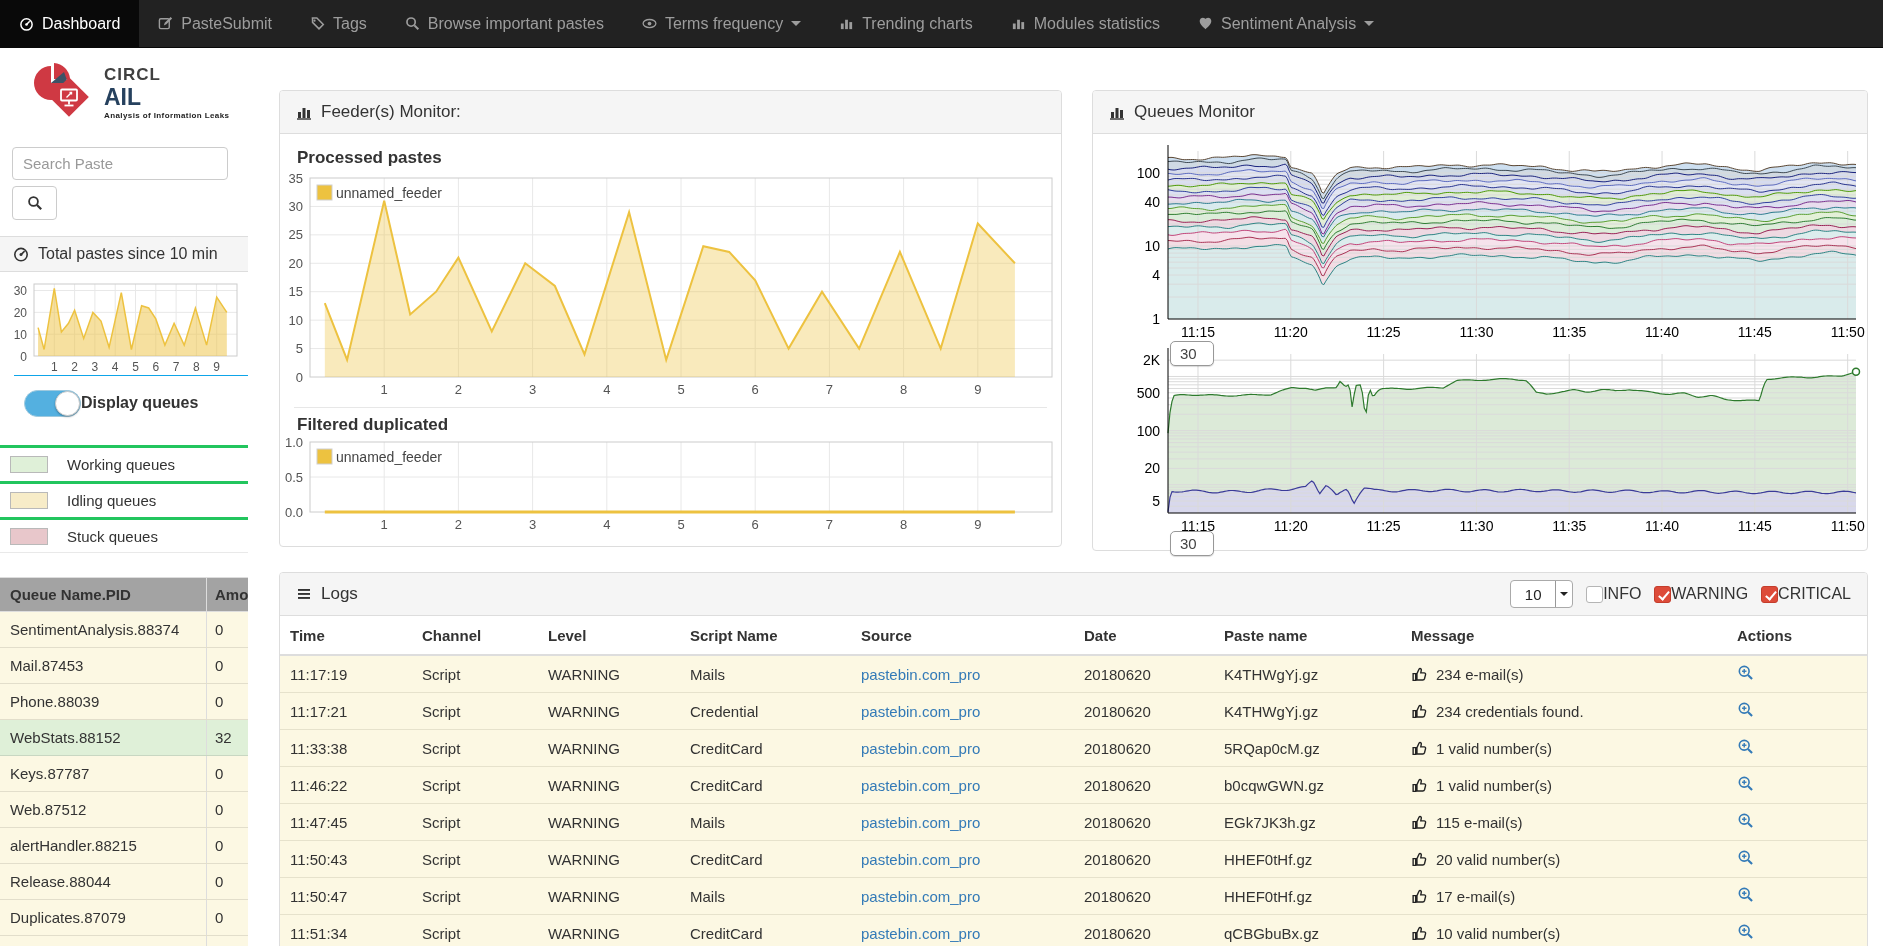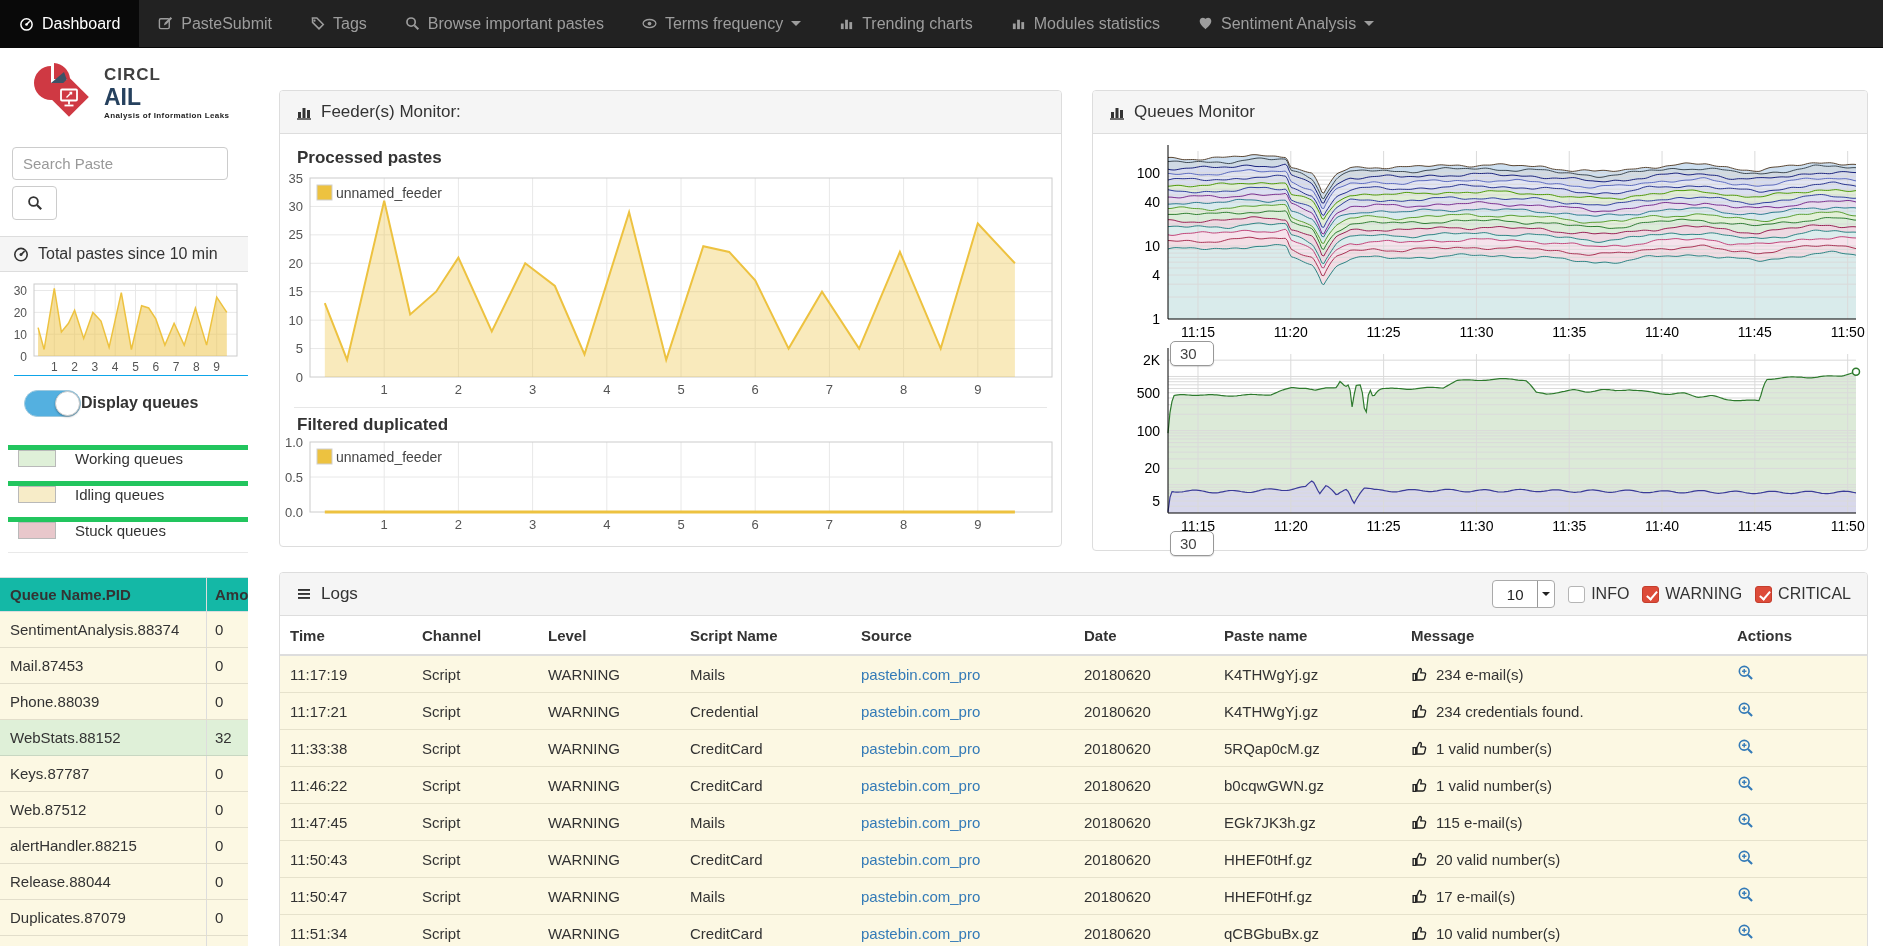--- a/index.html
+++ b/index.html
@@ -35,28 +35,28 @@
     border-top:1px solid #ddd; border-bottom:1px solid #ddd; display:flex; align-items:center;
     gap:9px; padding-left:13px; font-size:16px; color:#333; }
   #spark-svg { position:absolute; left:0; top:226px; }
   .toggle-row { position:absolute; left:0; top:327px; width:248px; height:50px;
     border-top:1px solid #0ea5e9;margin-left:14px; }
   .switch { position:absolute; left:10px; top:14px; width:57px; height:27px; border-radius:14px;
     background:#54b0e0; border:1px solid #9ec9de; cursor:pointer; }
   .switch .knob { position:absolute; right:0px; top:0px; width:25px; height:25px; border-radius:50%;
     background:#fff; border:1px solid #ccc; box-shadow:0 1px 2px rgba(0,0,0,.3); }
   .toggle-row .lbl { position:absolute; left:67px; top:18px; font-weight:bold; font-size:16px; }
-  .legend-item { position:absolute; left:8px; width:248px; height:36px; border-top:5px solid #22c55e;
-    display:flex; align-items:flex-start; }
+  .legend-item { position:absolute; left:0; width:248px; height:36px; border-top:3px solid #22c55e;
+    display:flex; align-items:center; }
   .legend-item.last { border-bottom:1px solid #e9e9e9; }
   .legend-item .sw { width:38px; height:17px; margin-left:10px; border:1px solid #b9b9b9; }
   .legend-item .tx { margin-left:19px; font-size:15px; color:#333; }
   .queue-table { position:absolute; left:0; top:529px; width:260px; }
   .qrow { display:flex; height:36px; align-items:center; font-size:15px; border-bottom:1px solid rgba(0,0,0,0.10); }
-  .qrow.header { font-weight:bold; border-top:1px solid #ddd; border-bottom:1px solid #ddd; background:#14b8a6; height:35px;}
+  .qrow.header { font-weight:bold; border-top:1px solid #ddd; border-bottom:1px solid #ddd; background:#a3a3a3; height:35px;}
   .qrow .c1 { width:207px; padding-left:10px; border-right:1px solid #ddd; height:100%; display:flex; align-items:center; overflow:hidden; white-space:nowrap;}
   .qrow .c2 { flex:1; padding-left:8px; overflow:hidden; white-space:nowrap; height:100%; display:flex; align-items:center;}
   .qrow.idling { background:#fcf8e3; }
   .qrow.working { background:#dff0d8; }
   .qrow.sliver { height:12px; }
 
   
   .panel { position:absolute; background:#fff; border:1px solid #ddd; border-radius:4px; }
   .panel-heading { height:43px; background:#f5f5f5; border-bottom:1px solid #ddd;
     border-radius:3px 3px 0 0; display:flex; align-items:center; gap:9px; padding:0 16px;
@@ -80,21 +80,21 @@
 
   
   .logs-controls { margin-left:auto; display:flex; align-items:center; gap:13px; }
   .page-select { width:63px; height:28px; background:#fff; border:1px solid #aaa; border-radius:4px;
     display:flex; align-items:center; font-size:15px; color:#222; cursor:pointer; }
   .page-select .val { flex:1; text-align:center; }
   .page-select .sel-caret { width:17px; height:100%; border-left:1px solid #999;
     display:flex; align-items:center; justify-content:center; }
   .page-select .sel-caret i { width:0; height:0; border:4px solid transparent; border-top-color:#222;
     margin-top:4px; }
-  .filter { display:flex; align-items:center; gap:6px; font-size:16px; color:#333; cursor:pointer; }
+  .filter { display:flex; align-items:center; gap:0; font-size:16px; color:#333; cursor:pointer; }
   .cb { width:17px; height:17px; border-radius:3px; border:1px solid #b5b5b5; background:#fff;
     position:relative; }
   .cb.checked { background:#dd4b39; border-color:#c43d2c; }
   .cb.checked::after { content:""; position:absolute; left:5.5px; top:2px; width:4px; height:9px;
     border-right:2px solid #fff; border-bottom:2px solid #fff; transform:rotate(40deg); }
   table.logs { border-collapse:collapse; width:100%; table-layout:fixed; margin-top:0; }
   table.logs th { text-align:left; font-size:15px; padding:10px 10px; border-bottom:2px solid #ddd;
     background:#fff; height:39px; }
   table.logs td { font-size:15px; padding:8px 10px; height:37px; background:#fcf8e3;
     border-top:1px solid #e6e2cc; white-space:nowrap; overflow:hidden; }

